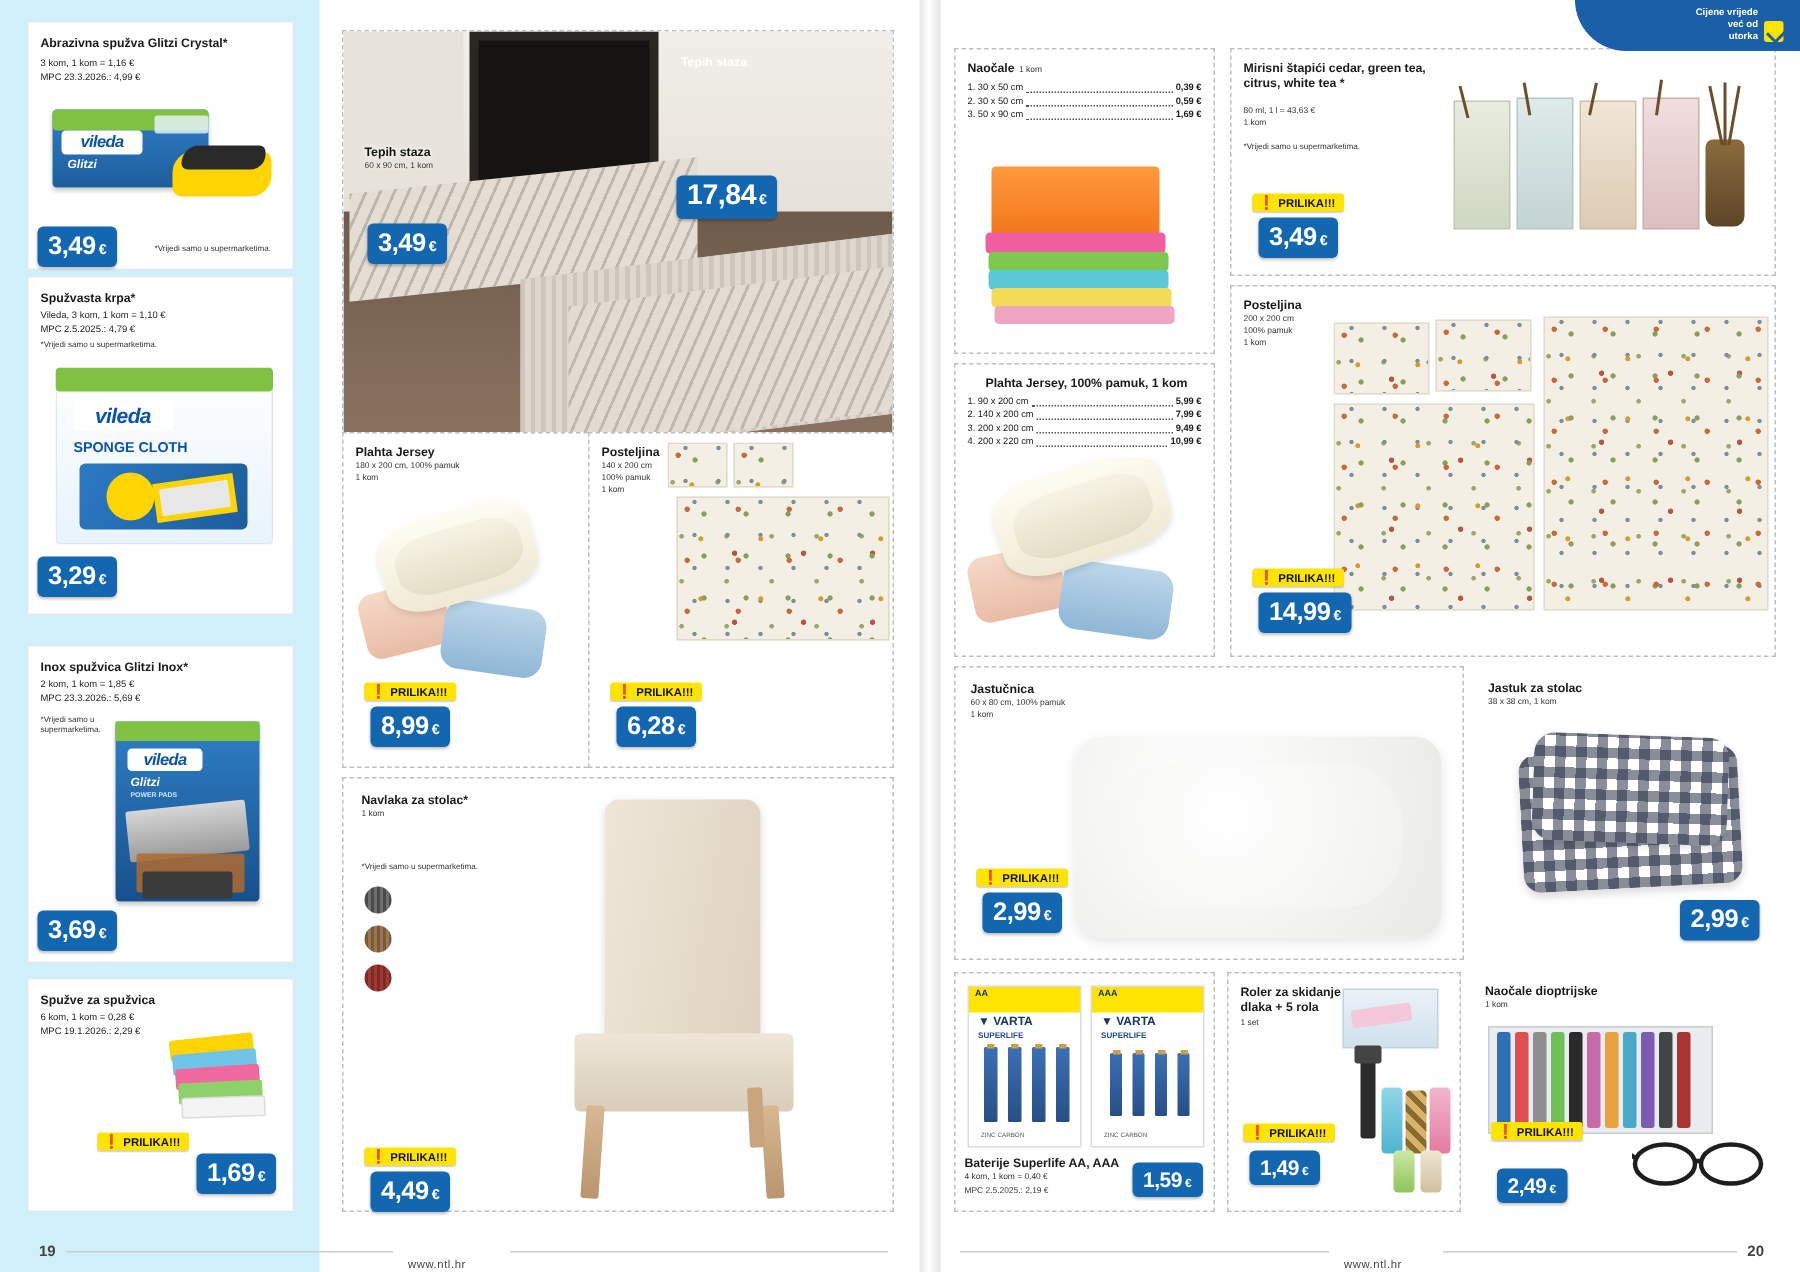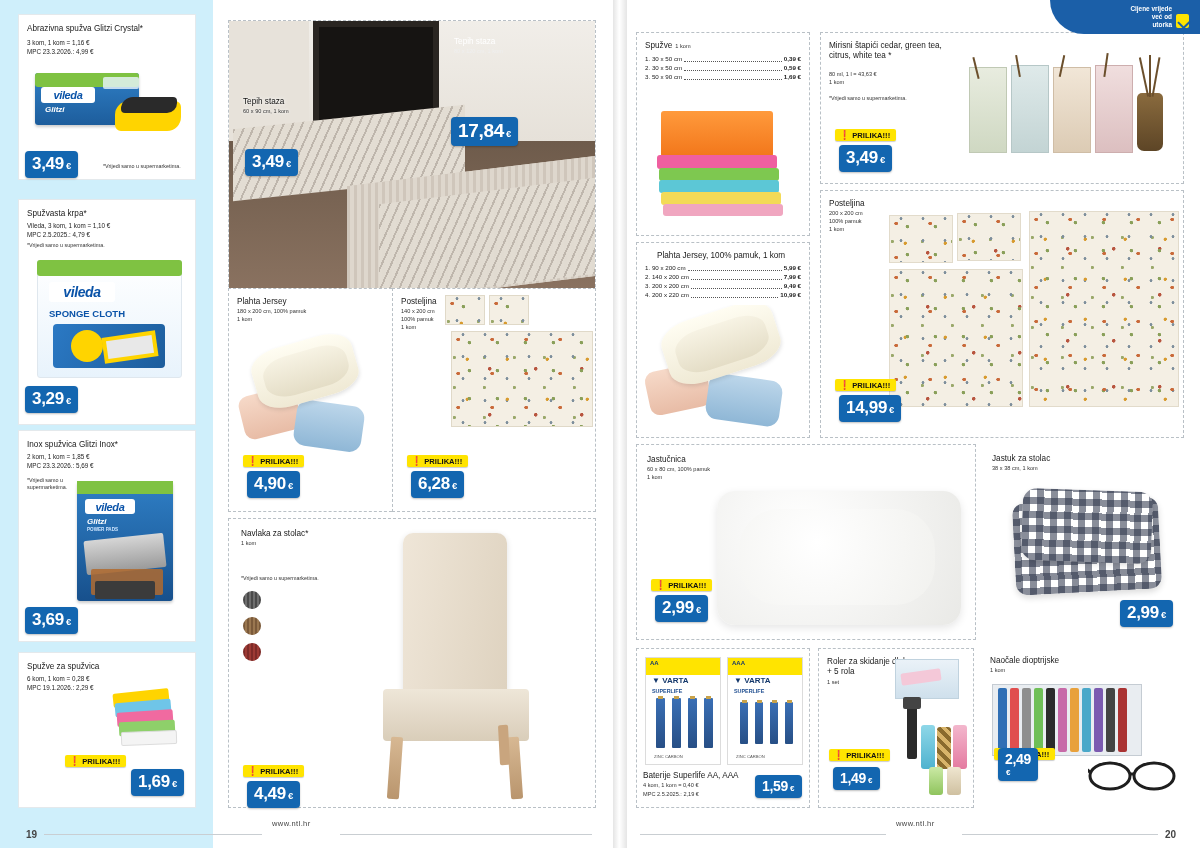--- a/index.html
+++ b/index.html
@@ -10,21 +10,21 @@
     background:#ffffff;
     position:relative;
     overflow:hidden;
     color:#1a1a1a;
   }
   .page { position:absolute; inset:0; }
 
   
   .panel { position:absolute; border:1px dashed #b9c0c6; background:#fff; }
   .np { position:absolute; border:none; }
-  .ttl { font-size:8.2px; font-weight:normal; line-height:1.18; }
+  .ttl { font-size:8.2px; font-weight:bold; line-height:1.18; }
   .sub { font-size:6.3px; line-height:1.3; color:#222; }
   .tiny { font-size:5.6px; line-height:1.3; color:#333; }
   .star { font-size:5.4px; line-height:1.25; color:#333; }
 
   
   .price {
     position:absolute;
     background:#1366b0;
     color:#fff;
     border-radius:4px;
@@ -61,21 +61,21 @@
   .plist .dots { flex:1; border-bottom:1px dotted #555; margin:0 2px 1.5px 2px; height:1px;}
   .plist .amt { font-weight:bold; white-space:nowrap; }
 
   
   .sidebar { position:absolute; left:0; top:0; width:213px; height:848px; background:#cfeffb; }
   .card { position:absolute; left:18px; width:178px; background:#fff; border:1px solid #e4e9ec; }
 
   
   .footer { position:absolute; bottom:0; left:0; width:1200px; height:34px; }
   .pgnum { position:absolute; bottom:8px; font-size:10px; font-weight:bold; color:#444; }
-  .web { position:absolute; bottom:20px; font-size:7.5px; color:#444; letter-spacing:.4px; }
+  .web { position:absolute; bottom:1px; font-size:7.5px; color:#444; letter-spacing:.4px; }
   .fline { position:absolute; bottom:13px; height:1px; background:#c9ced2; }
 
   
   .corner {
     position:absolute; right:0; top:0; width:150px; height:34px;
     background:#1b5fa8; border-bottom-left-radius:60px;
     color:#fff; font-size:6.4px; font-weight:bold; line-height:1.25;
     padding:5px 10px 0 22px; text-align:right;
   }
   .corner .cal {
@@ -176,21 +176,21 @@
       <div style="position:absolute;left:74px;top:10px;width:36px;height:12px;background:#eaf5ff;opacity:.8;border-radius:2px;"></div>
     </div>
 
     <div class="price" style="left:6px;top:136px;">
       <span class="v">3,49</span>
       <span class="c">€</span>
     </div>
     <div class="star" style="position:absolute;left:84px;top:148px;width:92px;">*Vrijedi samo u supermarketima.</div>
   </div>
 
-  <div class="card" style="top:199px;height:226px;">
+  <div class="card" style="top:184px;height:226px;">
     <div class="ttl" style="position:absolute;left:8px;top:9px;">Spužvasta krpa*</div>
     <div class="sub" style="position:absolute;left:8px;top:22px;">Vileda, 3 kom, 1 kom = 1,10 €</div>
     <div class="sub" style="position:absolute;left:8px;top:31px;">MPC 2.5.2025.: 4,79 €</div>
     <div class="star" style="position:absolute;left:8px;top:42px;">*Vrijedi samo u supermarketima.</div>
 
     <div class="ph" style="left:18px;top:60px;width:145px;height:118px;">
       <div class="pack" style="left:0;top:0;width:145px;height:118px;background:linear-gradient(#ffffff,#e8f3fc);border:1px solid #dfe7ee;"></div>
       <div class="pack" style="left:0;top:0;width:145px;height:16px;background:#7fc242;"></div>
       <div class="vlogo" style="left:12px;top:22px;width:66px;height:20px;font-size:14px;">vileda</div>
       <div style="position:absolute;left:12px;top:48px;color:#0a53a8;font-size:9.5px;font-weight:bold;">SPONGE CLOTH</div>
@@ -289,21 +289,21 @@
       <div style="position:absolute;left:60px;top:70px;width:68px;height:46px;background:linear-gradient(#bcd6ea,#8fb7d6);border-radius:12px;transform:rotate(8deg);"></div>
       <div style="position:absolute;left:18px;top:8px;width:104px;height:60px;background:linear-gradient(#fffdf2,#efe9d4);border-radius:30px/18px;transform:rotate(-16deg);box-shadow:0 2px 4px rgba(0,0,0,.12);"></div>
       <div style="position:absolute;left:28px;top:18px;width:86px;height:40px;border-radius:26px/16px;background:linear-gradient(#f7f3e4,#e4ddc6);transform:rotate(-16deg);"></div>
     </div>
 
     <div class="prilika" style="left:14px;top:166px;">
       <span class="bang">❗</span>
       <span>PRILIKA!!!</span>
     </div>
     <div class="price" style="left:18px;top:182px;">
-      <span class="v">4,90</span>
+      <span class="v">8,99</span>
       <span class="c">€</span>
     </div>
   </div>
 
   <div class="panel" style="left:392px;top:288px;width:204px;height:224px;">
     <div class="ttl" style="position:absolute;left:8px;top:8px;">Posteljina</div>
     <div class="tiny" style="position:absolute;left:8px;top:19px;">140 x 200 cm</div>
     <div class="tiny" style="position:absolute;left:8px;top:27px;">100% pamuk</div>
     <div class="tiny" style="position:absolute;left:8px;top:35px;">1 kom</div>
 
@@ -347,21 +347,21 @@
     <div class="price" style="left:18px;top:262px;">
       <span class="v">4,49</span>
       <span class="c">€</span>
     </div>
   </div>
 
   <div class="gutter"></div>
 
   <div class="panel" style="left:636px;top:32px;width:174px;height:204px;">
     <div style="position:absolute;left:8px;top:8px;display:flex;align-items:baseline;gap:3px;">
-      <span class="ttl">Spužve</span>
+      <span class="ttl">Naočale</span>
       <span class="tiny">1 kom</span>
     </div>
     <div class="plist" style="position:absolute;left:8px;top:22px;width:156px;">
       <div class="row">
           <span class="lbl">1. 30 x 50 cm</span>
           <span class="dots"></span>
           <span class="amt">0,39 €</span>
         </div>
       <div class="row">
           <span class="lbl">2. 30 x 50 cm</span>
@@ -592,21 +592,21 @@
         <ellipse cx="66" cy="22" rx="20" ry="13" fill="none" stroke="#1e1e1e" stroke-width="3"></ellipse>
         <path d="M42 20 L46 20" stroke="#1e1e1e" stroke-width="3"></path>
         <path d="M2 18 L-6 12" stroke="#1e1e1e" stroke-width="3"></path>
       </svg>
     </div>
 
     <div class="prilika" style="left:12px;top:100px;">
       <span class="bang">❗</span>
       <span>PRILIKA!!!</span>
     </div>
-    <div class="price small" style="left:16px;top:100px;flex-direction:column;">
+    <div class="price small" style="left:16px;top:131px;">
       <span class="v">2,49</span>
       <span class="c">€</span>
     </div>
   </div>
 
   <div class="corner">
     <div class="ctxt">
       <div>Cijene vrijede</div>
       <div>već od</div>
       <div>utorka</div>

